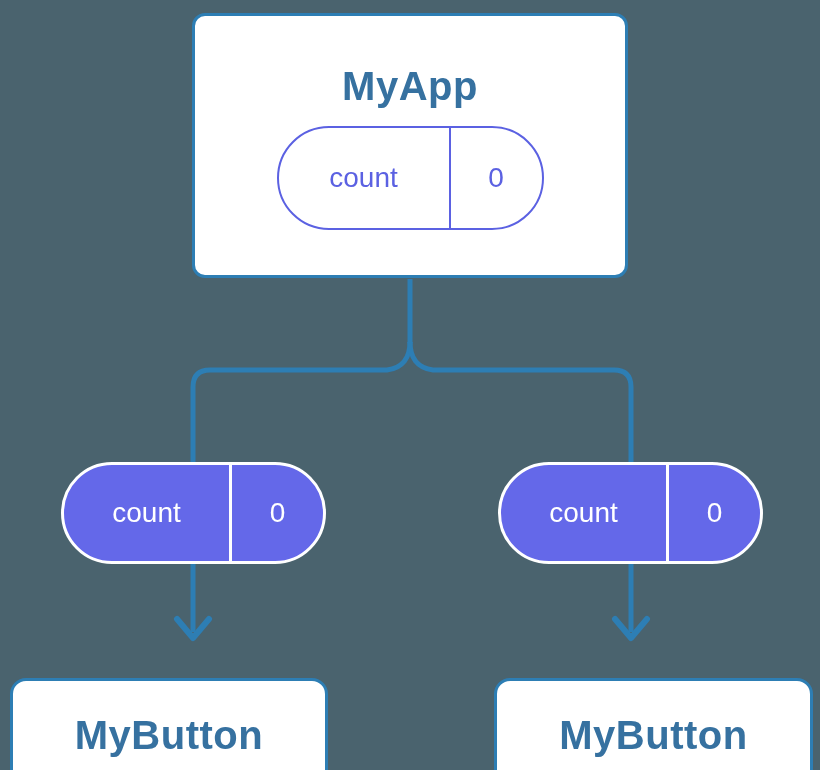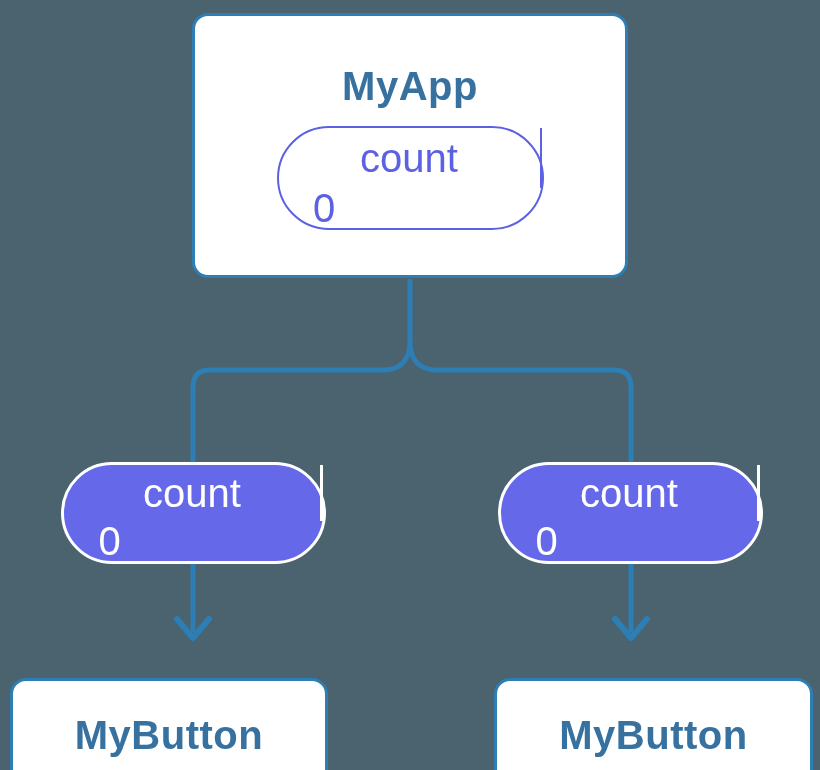--- a/index.html
+++ b/index.html
@@ -47,20 +47,21 @@
     flex-direction: column;
     align-items: center;
   }
   .node-root {
     left: 192px;
     top: 13px;
     width: 436px;
     height: 265px;
     padding-top: 50px;
     gap: 20px;
+    border-radius: 13px;
   }
   .node-leaf {
     justify-content: center;
     height: 113px;
     top: 647px;
     margin-top: 31px;
   }
   .node-leaf.leaf-left  { left: 10px;  width: 318px; }
   .node-leaf.leaf-right { left: 494px; width: 319px; }
   .node-title {
@@ -68,23 +69,22 @@
     font-weight: 700;
     line-height: 1;
     color: var(--node-text, #3671A0);
     letter-spacing: 0.5px;
   }
   
   .pill {
     box-sizing: border-box;
     display: flex;
     align-items: stretch;
-    font-size: 40px;
+    font-size: 28px;
     line-height: 1;
-    flex-direction: column;
   }
   .pill-outline {
     width: 267px;
     height: 104px;
     background: #ffffff;
     border: 2px solid var(--accent-indigo, #5B61E2);
     border-radius: 52px;
     color: var(--accent-indigo, #5B61E2);
   }
   .pill-filled {

